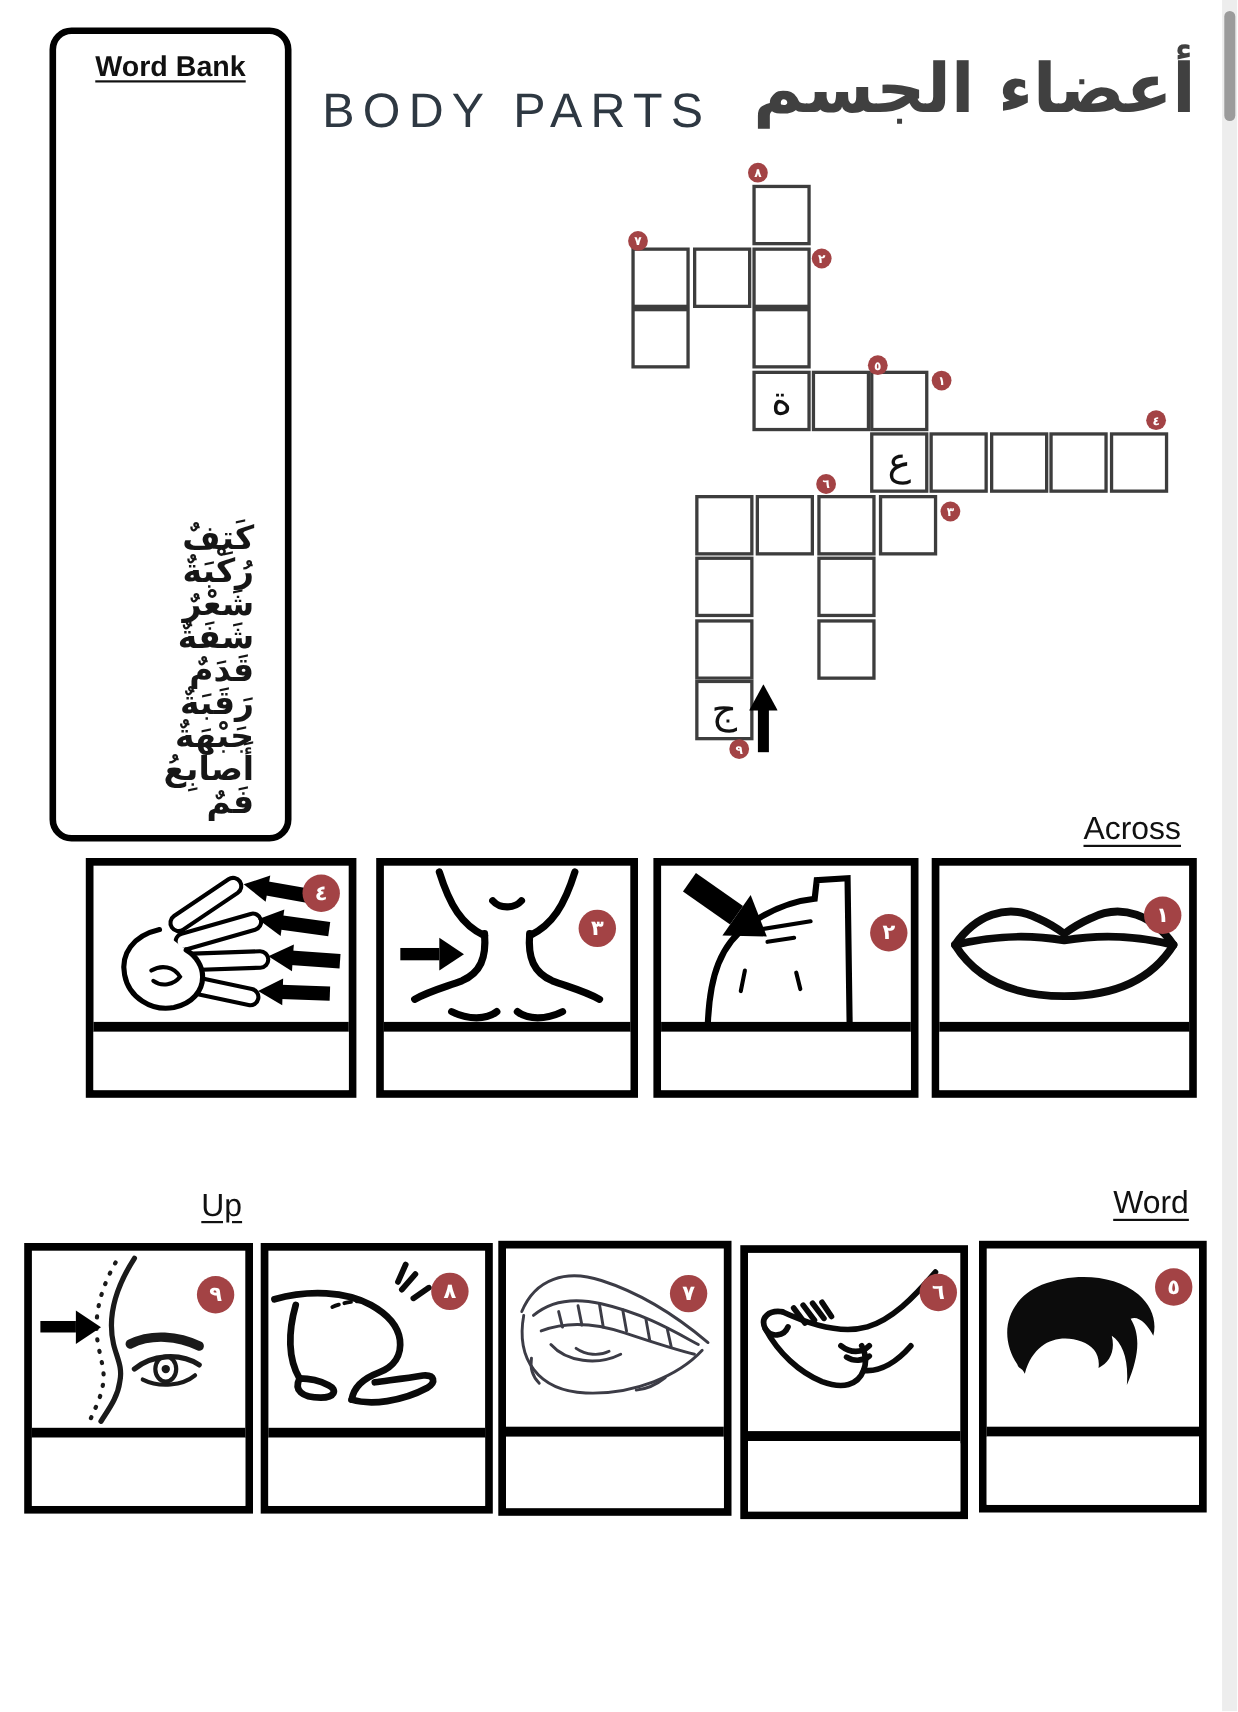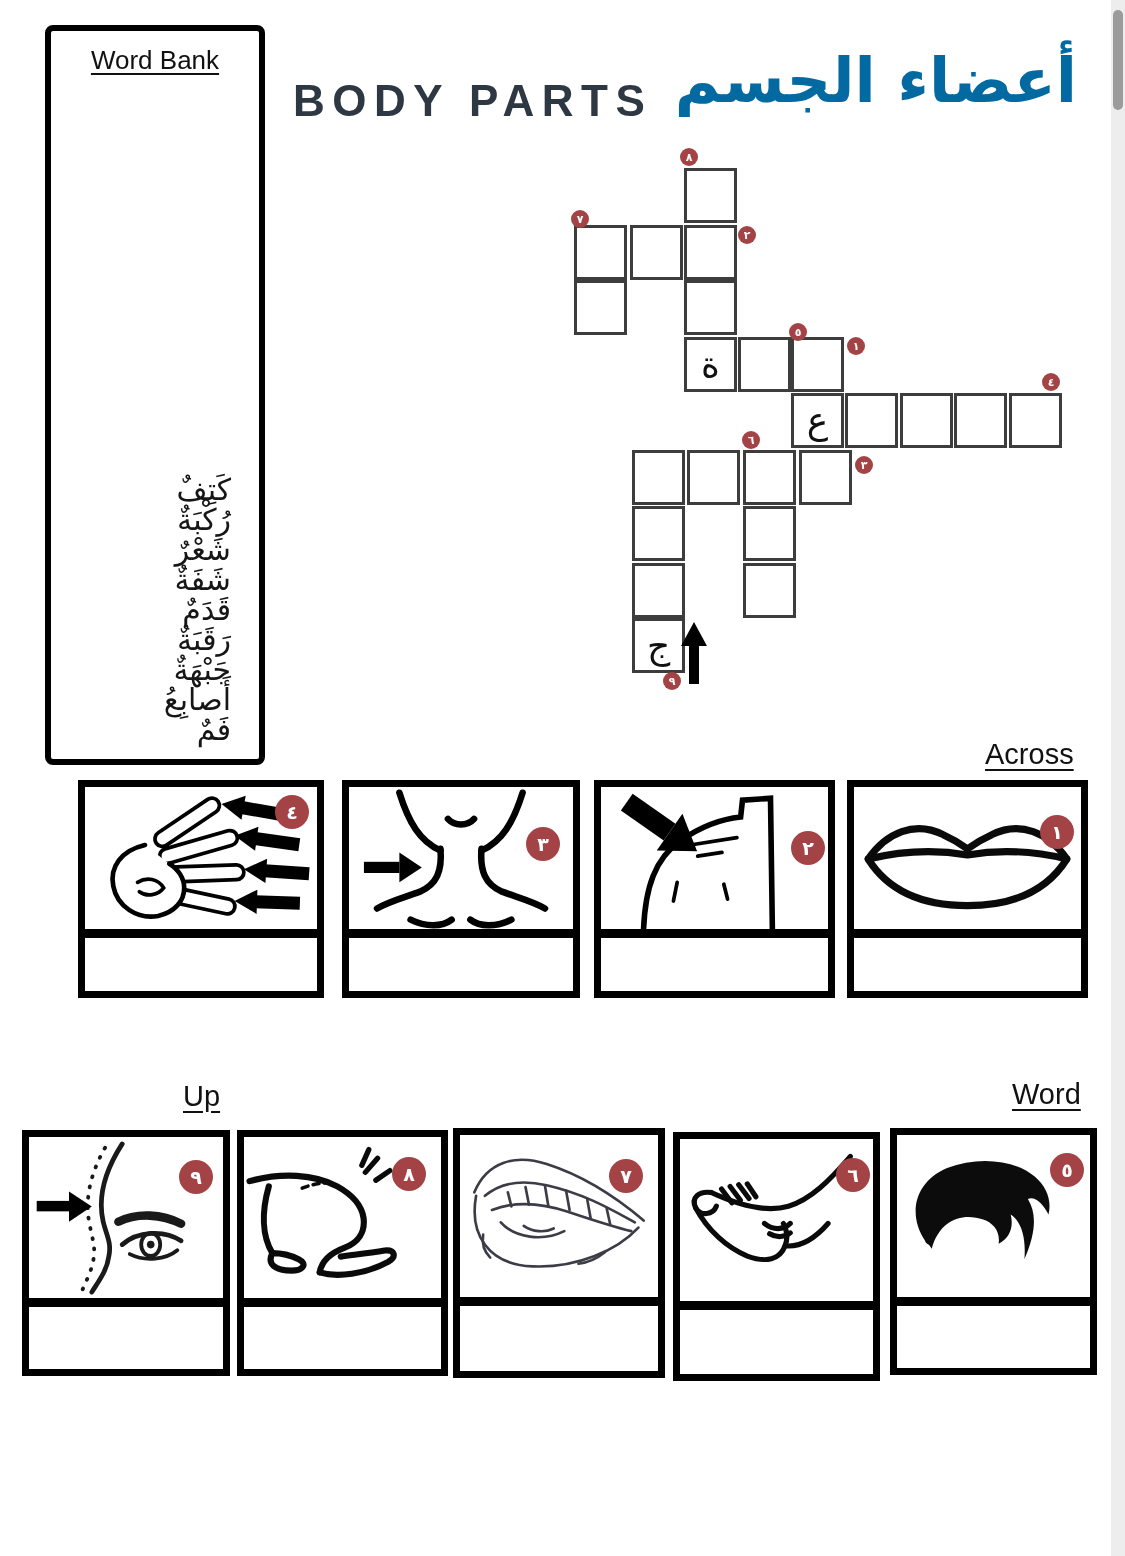--- a/index.html
+++ b/index.html
@@ -3,31 +3,31 @@
 <meta charset="utf-8">
 <style>
   html,body{margin:0;padding:0;background:#fff;}
   .page{position:relative;width:1125px;height:1556px;background:#fff;overflow:hidden;
         font-family:"Liberation Sans","DejaVu Sans",sans-serif;}
   
   .sb-track{position:absolute;right:0;top:0;width:14px;height:1556px;background:var(--sb-track,#ededed);}
   .sb-thumb{position:absolute;right:2px;top:10px;width:10px;height:100px;border-radius:5px;background:var(--sb-thumb,#9b9b9b);}
   
   .wordbank{position:absolute;left:45px;top:25px;width:220px;height:740px;border:6px solid #000;
-            border-radius:8px;box-sizing:border-box;background:#fff;}
+            border-radius:20px;box-sizing:border-box;background:#fff;font-weight:bold;}
   .wb-title{position:absolute;top:14px;left:0;right:0;text-align:center;font-size:26px;color:#111;
             text-decoration:underline;text-underline-offset:4px;}
   .wb-list{position:absolute;top:52px;bottom:14px;left:0;right:0;display:flex;flex-direction:column;
            justify-content:flex-end;}
   .wb-word{text-align:right;padding-right:28px;font-size:30px;color:#161616;direction:rtl;
            font-family:"DejaVu Sans",sans-serif;line-height:1;}
   
-  .title-en{position:absolute;left:293px;top:76px;font-size:44px;font-weight:bold;letter-spacing:0.17em;
+  .title-en{position:absolute;left:293px;top:76px;font-size:44px;font-weight:normal;letter-spacing:0.17em;
             color:var(--title,#2e3842);white-space:nowrap;}
-  .title-ar{position:absolute;right:48px;top:44px;font-size:62px;font-weight:bold;color:#0369a1;
+  .title-ar{position:absolute;right:38px;top:44px;font-size:62px;font-weight:bold;color:#404040;
             direction:rtl;font-family:"DejaVu Sans",sans-serif;white-space:nowrap;}
   
   .cw-cell{position:absolute;width:53px;height:55px;box-sizing:border-box;border:3px solid var(--cwb,#3d3d3d);
            background:#fff;display:flex;align-items:center;justify-content:center;font-size:36px;color:#111;
            font-family:"DejaVu Sans",sans-serif;line-height:1;}
   .cw-marker{position:absolute;width:18px;height:18px;border-radius:50%;background:var(--accent,#a34345);
              color:#fff;font-size:11px;font-weight:bold;display:flex;align-items:center;justify-content:center;
              font-family:"DejaVu Sans",sans-serif;z-index:3;}
   
   .sec-label{position:absolute;font-size:29px;color:#111;text-decoration:underline;text-underline-offset:5px;}

